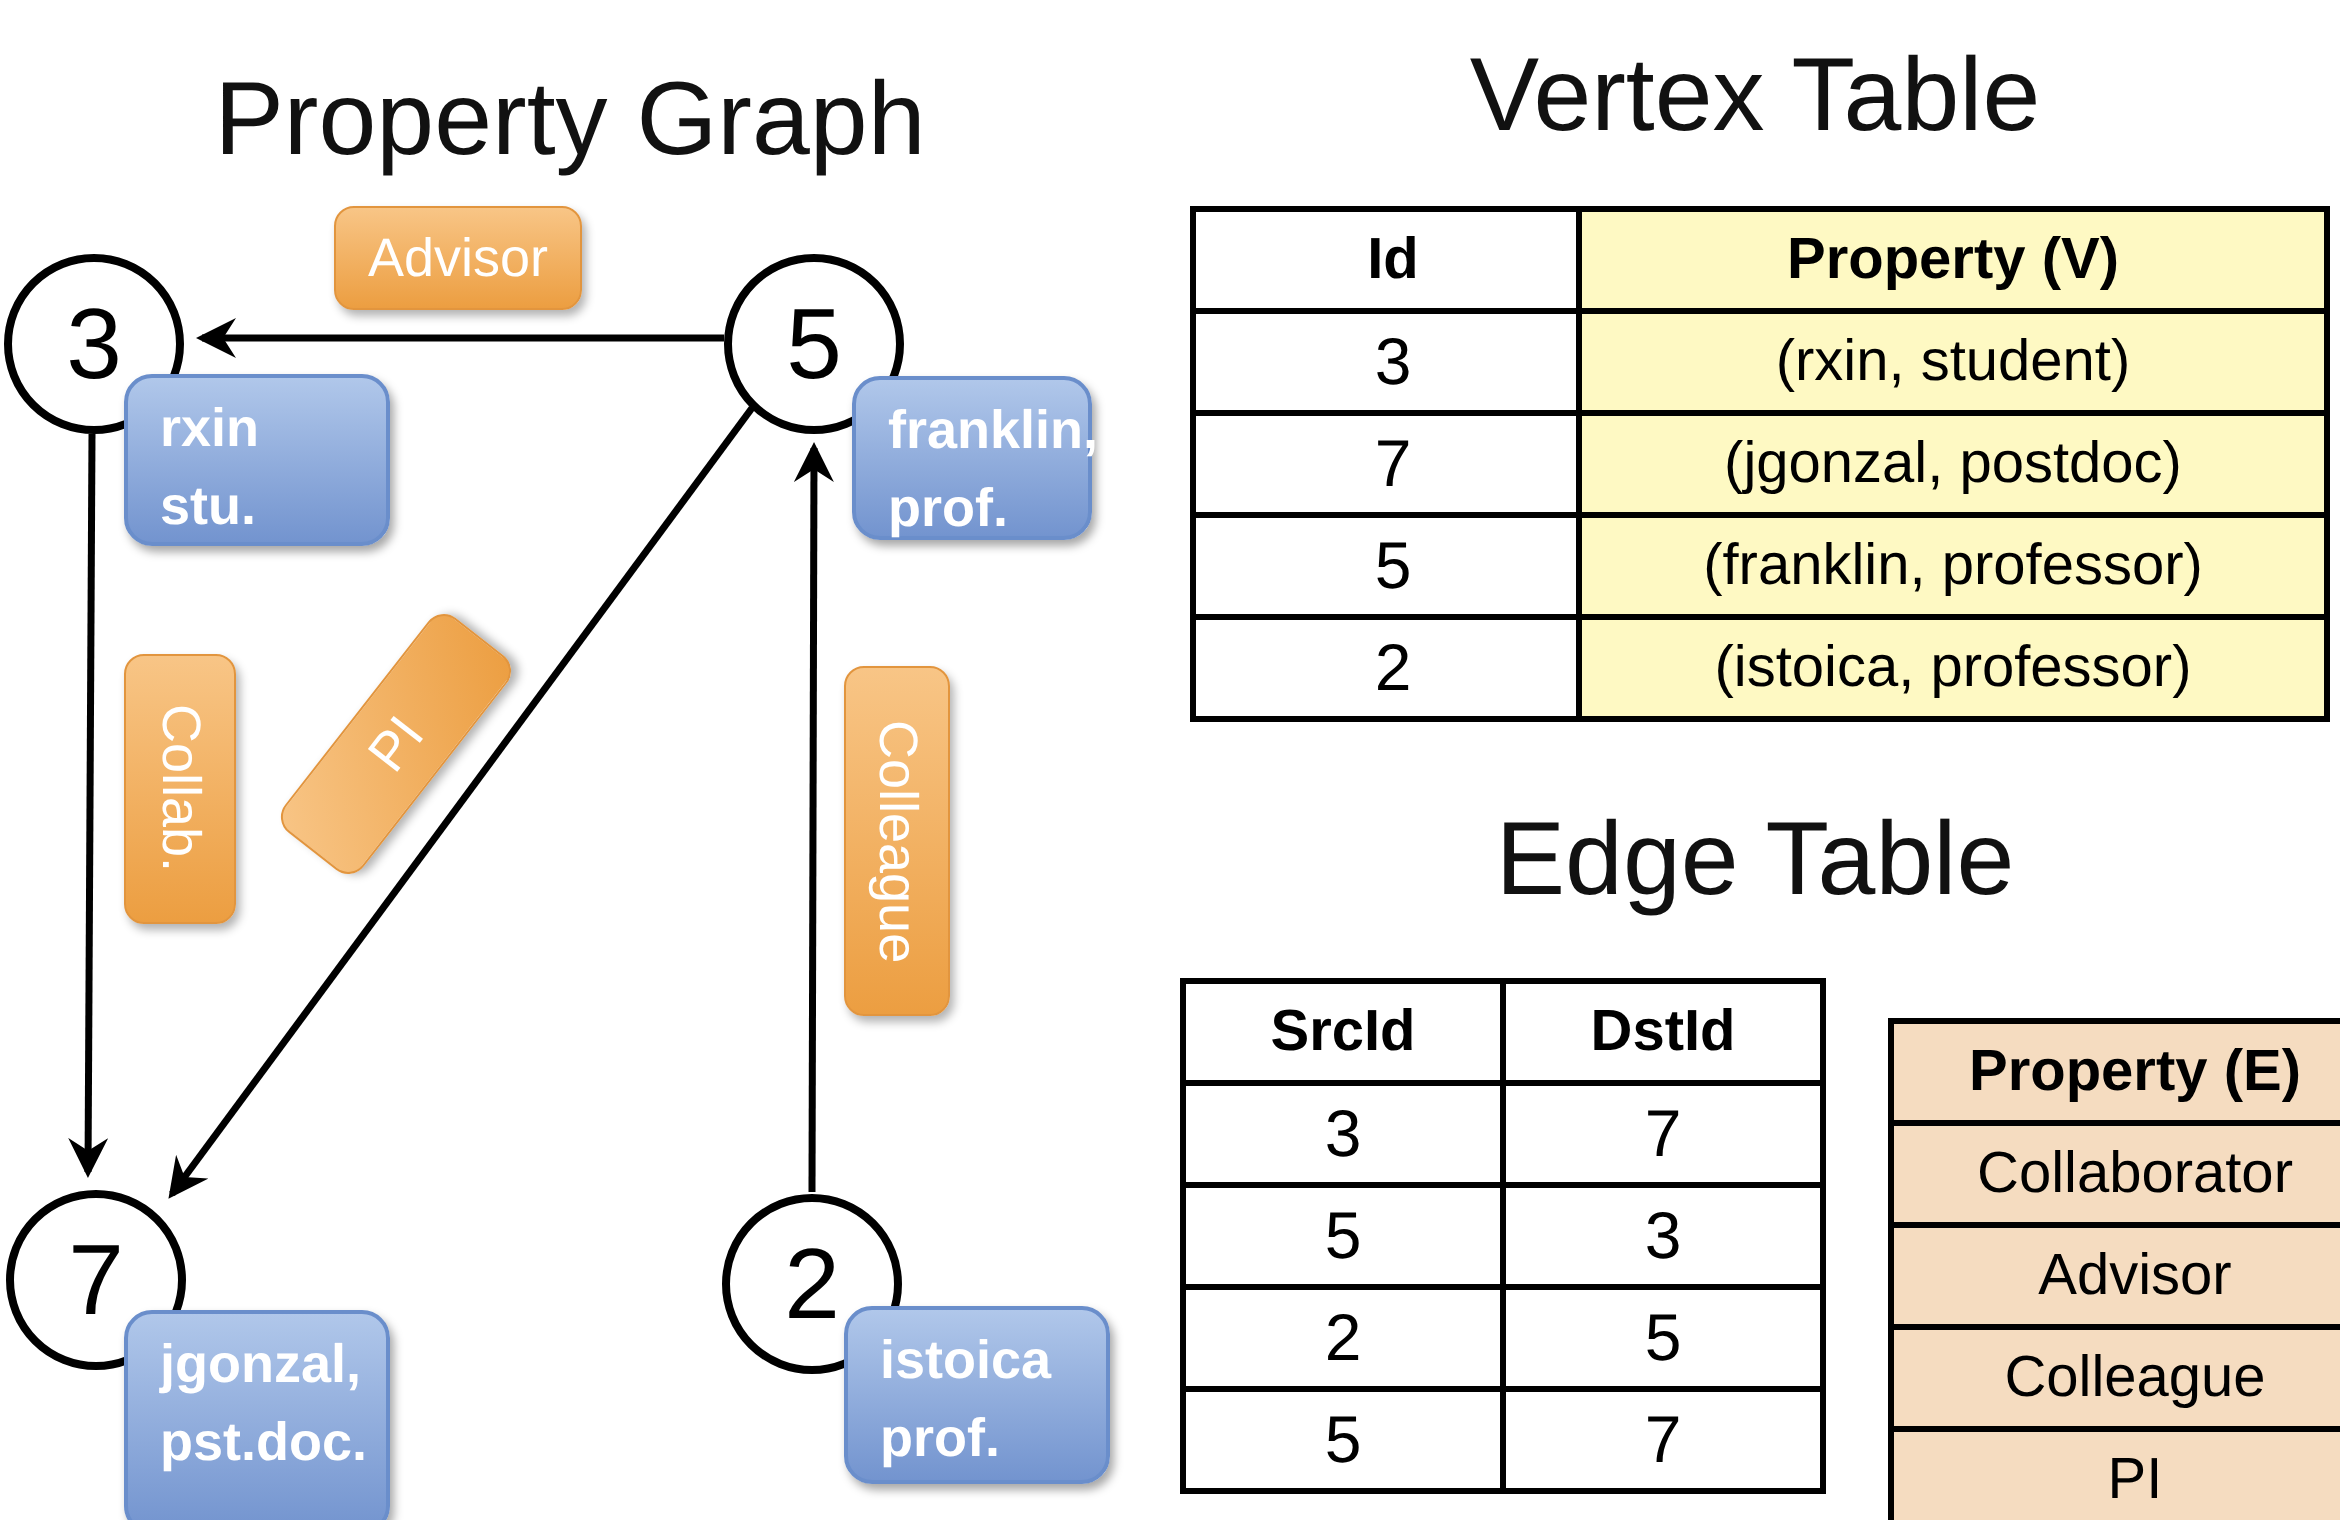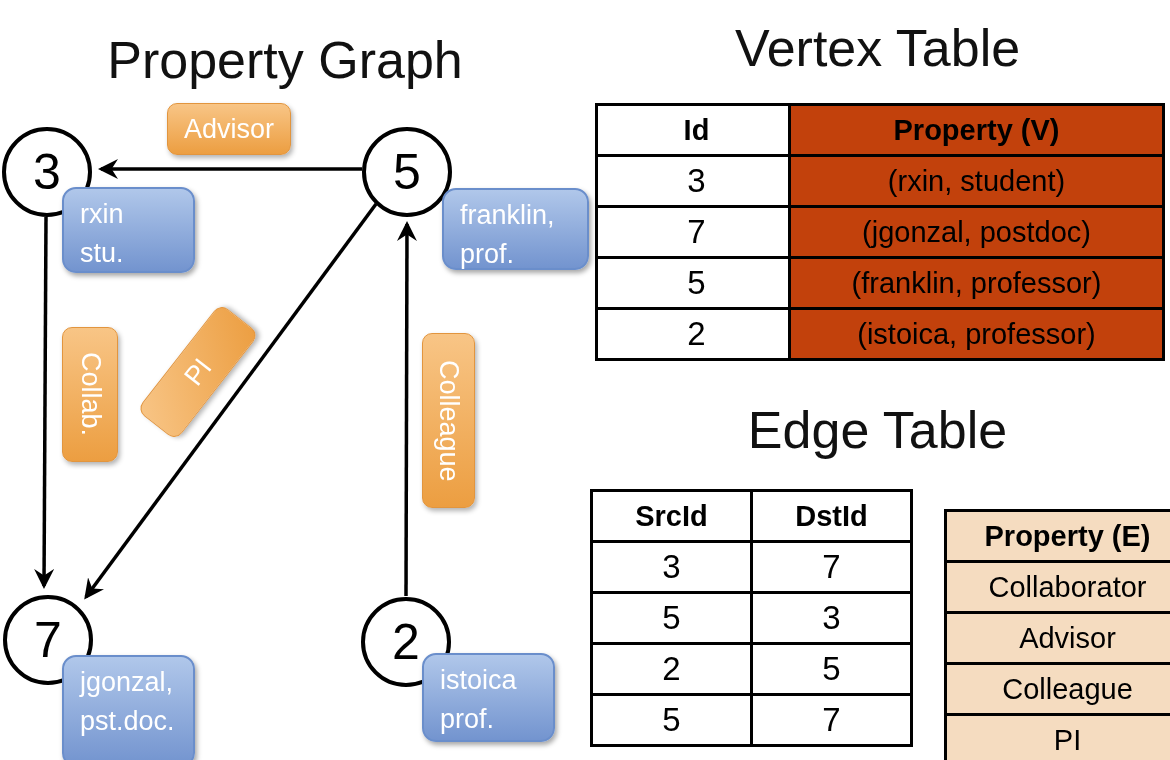--- a/index.html
+++ b/index.html
@@ -47,23 +47,24 @@
     position: absolute;
     background: linear-gradient(to bottom, #b0c7ea, #7394cf);
     border: 2px solid #6a8ecb;
     border-radius: 14px;
     box-shadow: 2px 3px 5px rgba(0,0,0,0.35);
     color: #fff;
     font-size: 27px;
     line-height: 1.45;
     padding: 6px 6px 6px 16px;
     z-index: 3;
+    font-weight: bold;
   }
   #prop-rxin     { left: 62px;  top: 187px; width: 133px; height: 86px; }
-  #prop-franklin { left: 442px; top: 188px; width: 147px; height: 82px; }
+  #prop-franklin { left: 426px; top: 188px; width: 120px; height: 82px; }
   #prop-jgonzal  { left: 62px;  top: 655px; width: 133px; height: 112px; }
   #prop-istoica  { left: 422px; top: 653px; width: 133px; height: 89px; }
 
   .elabel {
     position: absolute;
     background: linear-gradient(to bottom, #f8c586, #ec9e41);
     border: 1px solid #e2953e;
     border-radius: 10px;
     box-shadow: 2px 3px 5px rgba(0,0,0,0.3);
     color: #fff;
@@ -93,21 +94,21 @@
   }
   .tbl td {
     border: 3px solid #000;
     height: 51px;
     font-size: 29px;
     overflow: hidden;
     white-space: nowrap;
   }
   .tbl td.hdr { font-weight: bold; font-size: 29px; }
   .tbl td.num { font-size: 33px; }
-  .cell-blue { background: #c2410c; }
+  .cell-blue { background: #fef9c3; }
   .cell-tan  { background: #f5dcc0; }
 
   #vt-id    { left: 595px; top: 103px; width: 203px; }
   #vt-prop  { left: 788px; top: 103px; width: 377px; }
   #et-ids   { left: 590px; top: 489px; width: 323px; }
   #et-ids td{ width: 50%; text-align: center; }
   #et-prop  { left: 920px; top: 509px; width: 247px; margin-left: 24px; }
 </style>
 </head>
 <body>

